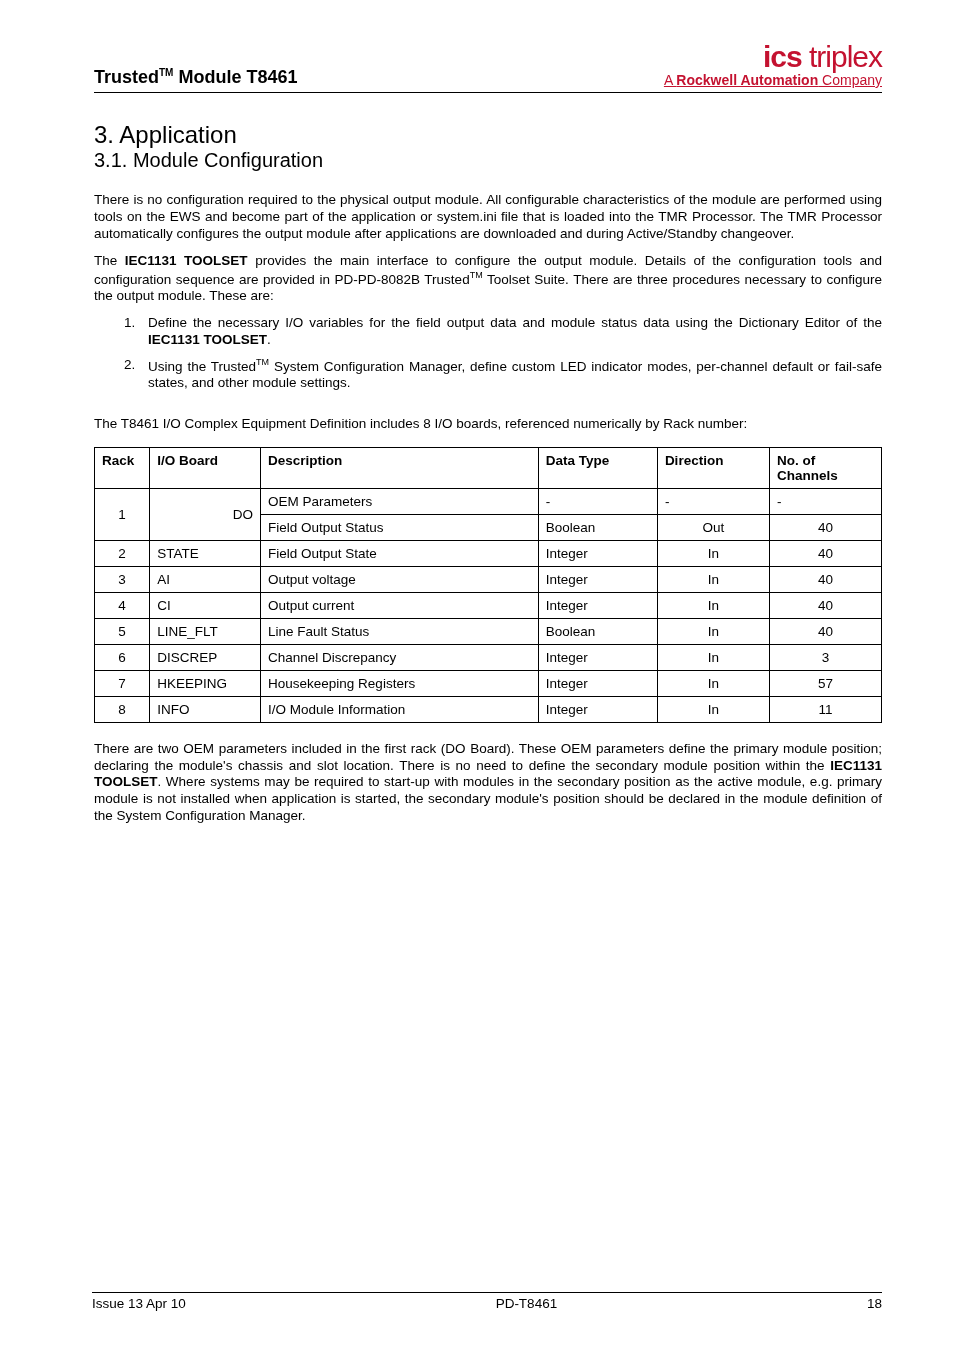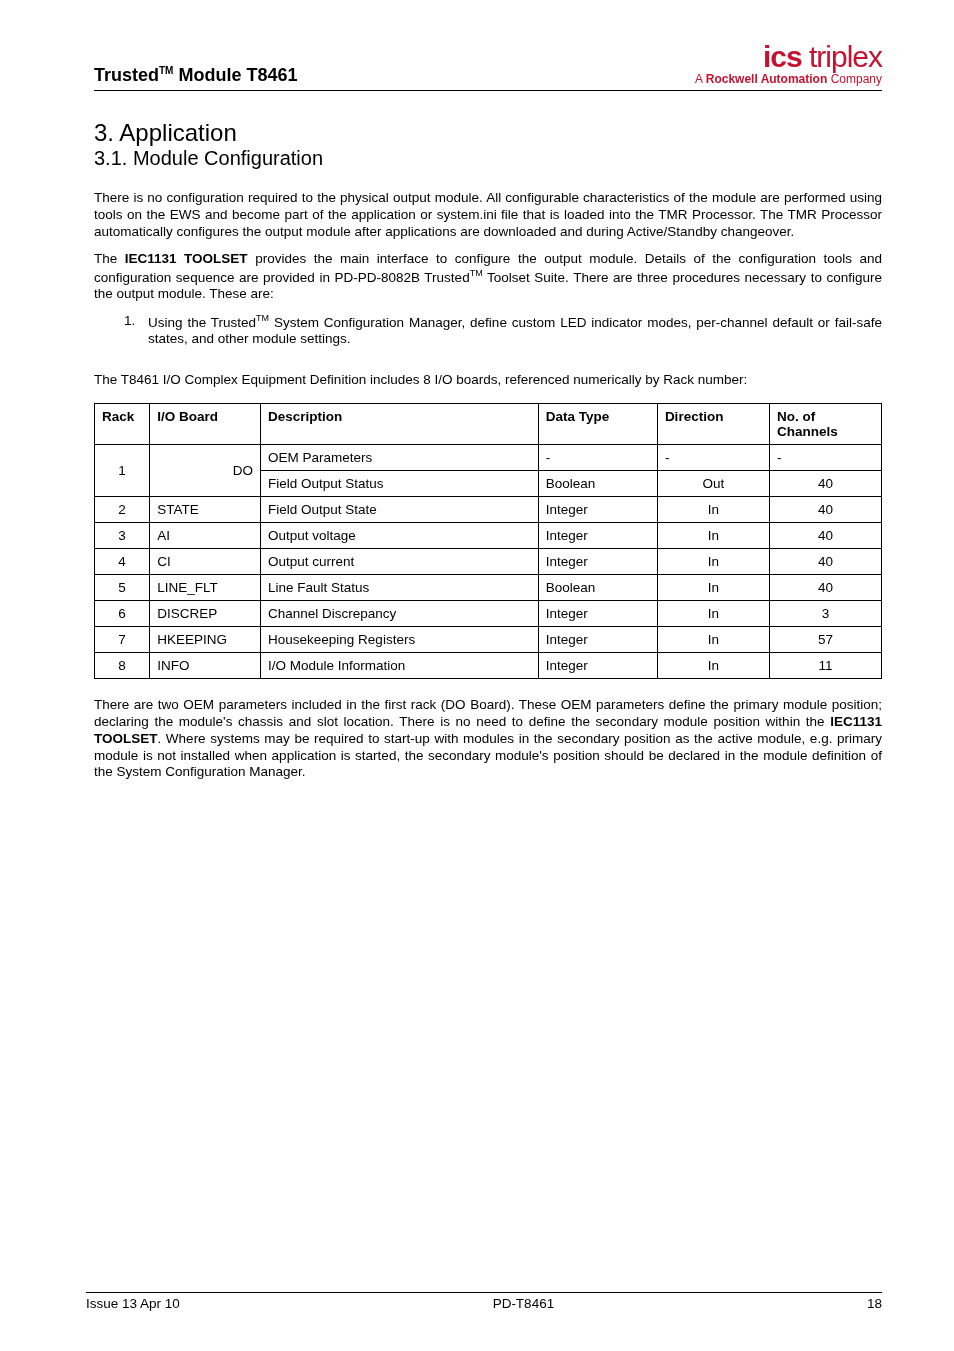--- a/index.html
+++ b/index.html
@@ -42,23 +42,24 @@
       letter-spacing: -1px;
     }
     .logo-main .ics {
       font-weight: 900;
     }
     .logo-main .triplex {
       font-weight: normal;
       margin-top: 36px;
     }
     .logo-sub {
-      font-size: 12px;
+      font-size: 14px;
       color: #c41230;
       margin-top: -2px;
+      text-decoration: underline;
     }
     .logo-sub .rockwell {
       font-weight: bold;
     }
     h1.section-heading {
       font-size: 24px;
       font-weight: normal;
     }
     h2.subsection-heading {
       font-size: 20px;
@@ -123,21 +124,21 @@
     .col-channels { width: 96px; }
     .table-caption {
       text-align: center;
       font-size: 13.5px;
       font-weight: bold;
       margin-bottom: 10px;
     }
     .footer {
       position: absolute;
       bottom: 40px;
-      left: 86px;
+      left: 92px;
       right: 72px;
       border-top: 1px solid #000;
       display: flex;
       justify-content: space-between;
       font-size: 13.5px;
       padding-top: 3px;
     }
   </style>
 </head>
 <body>
@@ -161,20 +162,23 @@
 <h2 class="subsection-heading">3.1. Module Configuration</h2>
 
 <p class="body-text">There is no configuration required to the physical output module.  All configurable characteristics of the module are performed using tools on the EWS and become part of the application or system.ini file that is loaded into the TMR Processor.  The TMR Processor automatically configures the output module after applications are downloaded and during Active/Standby changeover.</p>
 
 <p class="body-text">
   <span>The </span><b>IEC1131 TOOLSET</b><span> provides the main interface to configure the output module.  Details of the configuration tools and configuration sequence are provided in PD-PD-8082B Trusted</span><sup class="tm">TM</sup><span> Toolset Suite.  There are three procedures necessary to configure the output module.  These are:</span>
 </p>
 
 <ol class="ordered-list">
   <li>
+    <span>Define the necessary I/O variables for the field output data and module status data using the Dictionary Editor of the </span><b>IEC1131 TOOLSET</b><span>.</span>
+  </li>
+  <li>
     <span>Using the Trusted</span><sup class="tm">TM</sup><span> System Configuration Manager, define custom LED indicator modes, per-channel default or fail-safe states, and other module settings.</span>
   </li>
 </ol>
 
 <div class="section-3-2">
 
   <p class="body-text">The T8461 I/O Complex Equipment Definition includes 8 I/O boards, referenced numerically by Rack number:</p>
 
   <table class="eq-table">
     <thead>

